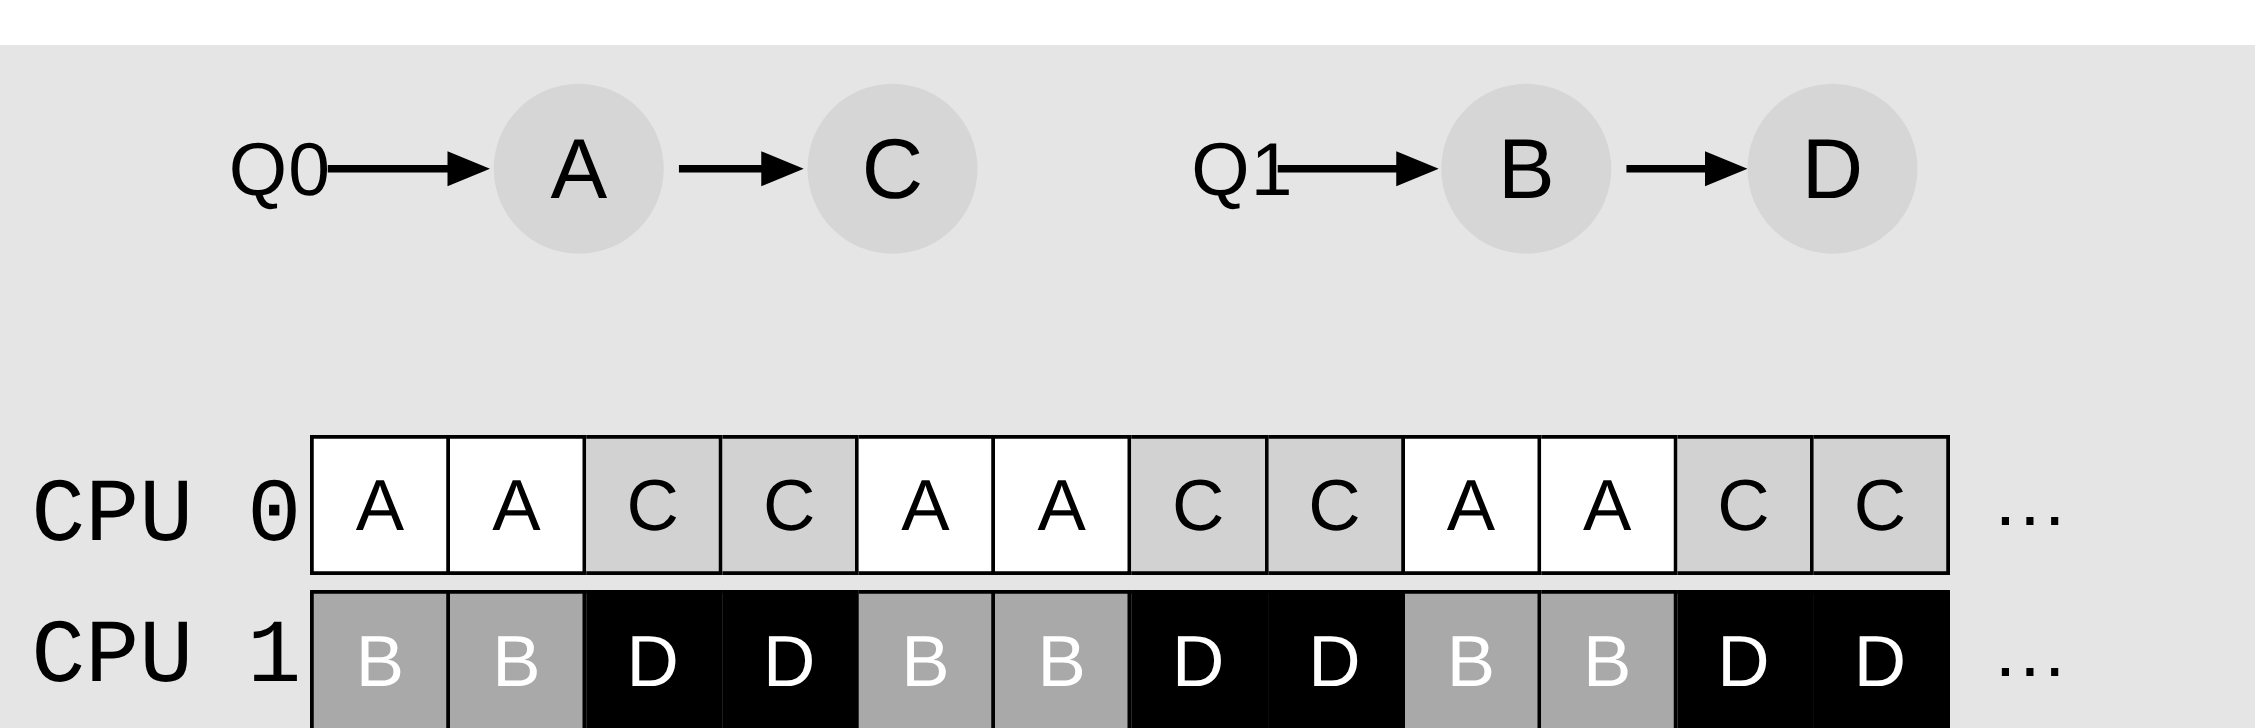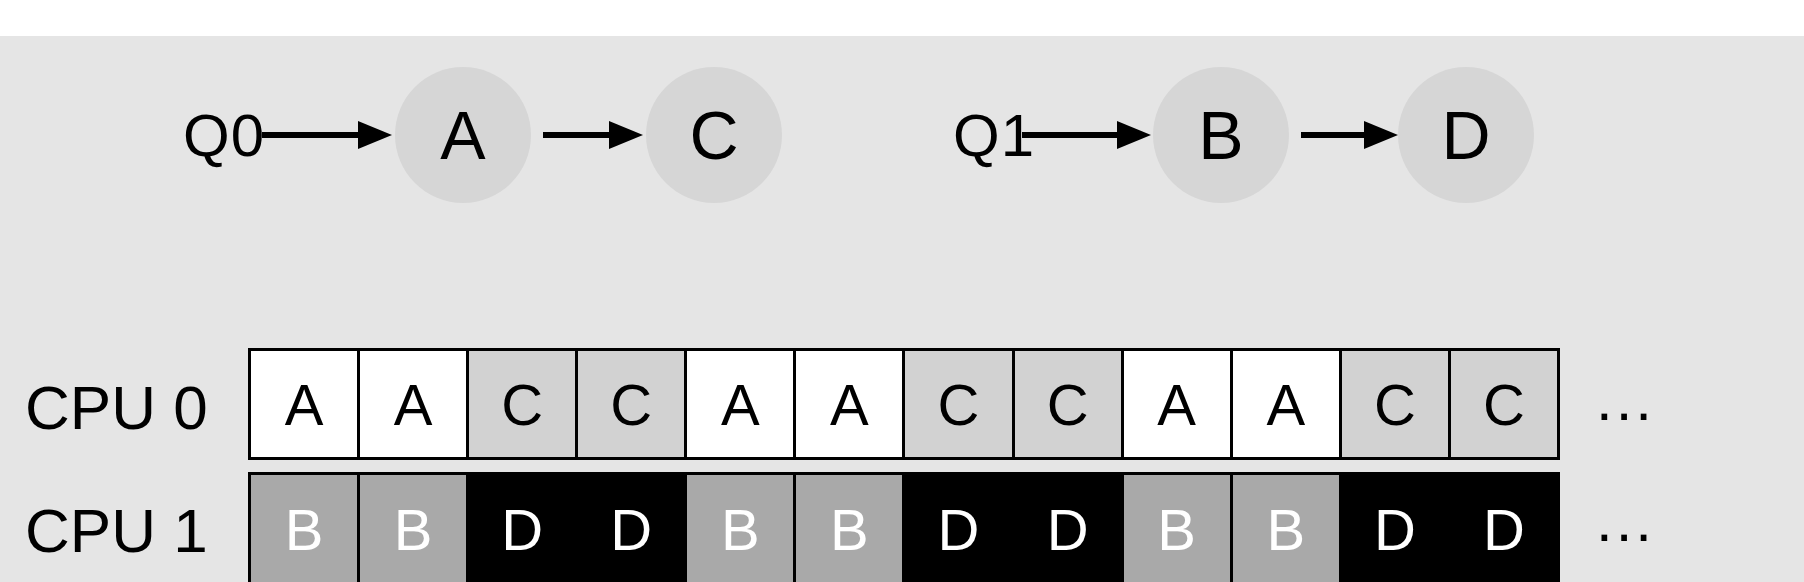--- a/index.html
+++ b/index.html
@@ -27,23 +27,24 @@
     border-radius: 50%;
     background: var(--node-fill, #d6d6d6);
     display: flex;
     align-items: center;
     justify-content: center;
     font-size: 68px;
   }
   .arrow { position: absolute; }
   .cpulabel {
     position: absolute;
-    font-size: 62px;
+    font-size: 72px;
     line-height: 1;
     white-space: nowrap;
+    font-family: Liberation Mono, monospace;
   }
   .sched-row {
     position: absolute;
     left: 248px;
     width: 1312px;
     display: flex;
     box-sizing: border-box;
   }
   .row-cpu0 { top: 312px; height: 112px; }
   .row-cpu1 { top: 436px; height: 114px; }
@@ -126,21 +127,21 @@
     <div class="slot slot-c">C</div>
     <div class="slot slot-c">C</div>
     <div class="slot slot-a">A</div>
     <div class="slot slot-a">A</div>
     <div class="slot slot-c">C</div>
     <div class="slot slot-c">C</div>
   </div>
 
   <div class="ellipsis" style="top:334px;">...</div>
 
-  <div class="cpulabel" style="left:25px; top:464px;">CPU 1</div>
+  <div class="cpulabel" style="left:25px; top:454px;">CPU 1</div>
 
   <div class="sched-row row-cpu1">
     <div class="slot slot-b">B</div>
     <div class="slot slot-b">B</div>
     <div class="slot slot-d">D</div>
     <div class="slot slot-d">D</div>
     <div class="slot slot-b">B</div>
     <div class="slot slot-b">B</div>
     <div class="slot slot-d">D</div>
     <div class="slot slot-d">D</div>

